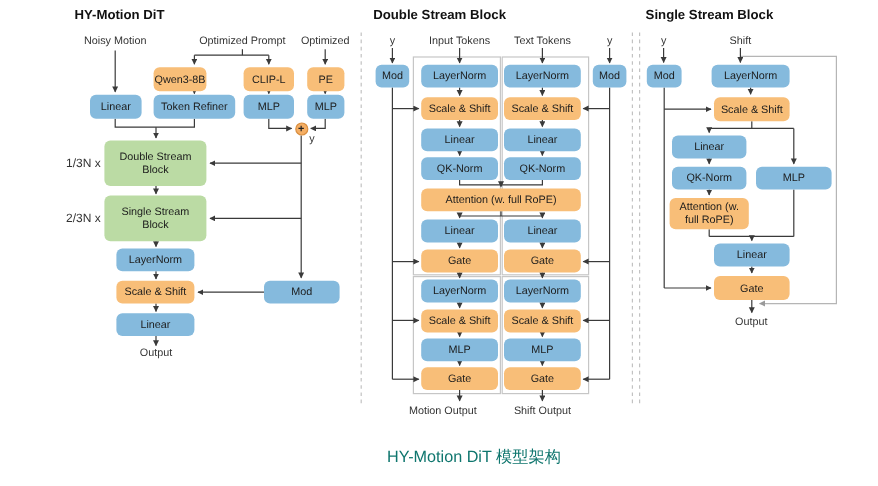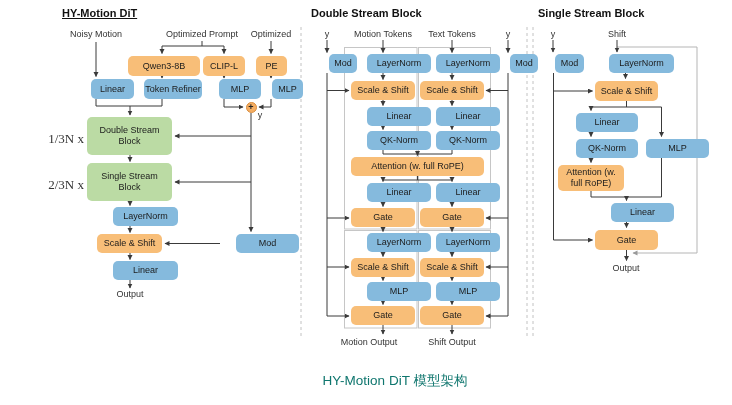--- a/index.html
+++ b/index.html
@@ -1,24 +1,24 @@
 <!DOCTYPE html>
 <html><head>
 <meta charset="utf-8">
 <style>
   html,body{margin:0;padding:0;background:#ffffff;}
   #stage{position:relative;width:732px;height:405px;background:#ffffff;overflow:hidden;
          font-family:"Liberation Sans", sans-serif;}
   .ttl{position:absolute;font-size:11px;font-weight:bold;color:#111;white-space:nowrap;}
   .lbl{position:absolute;font-size:9px;color:#333;white-space:nowrap;transform:translateX(-50%);}
-  .mult{position:absolute;font-size:13px;color:#333;white-space:nowrap;transform:translateX(-100%);font-family:Liberation Serif, serif;}
+  .mult{position:absolute;font-size:10px;color:#333;white-space:nowrap;transform:translateX(-100%);}
   .cap{position:absolute;font-size:13.5px;color:#0f766e;white-space:nowrap;transform:translateX(-50%);}
   .bx{position:absolute;display:flex;align-items:center;justify-content:center;
       border-radius:5px;font-size:9px;color:#1c1c1c;text-align:center;line-height:1.2;z-index:2;}
-  .blue{background:#85BADD;margin-left:16px;}
+  .blue{background:#85BADD;}
   .orange{background:#F8BE78;}
   .green{background:#BBDBA4;}
   .plus{position:absolute;width:11px;height:11px;border-radius:50%;background:#F5AE63;
         border:1px solid #D98E3F;display:flex;align-items:center;justify-content:center;
         font-size:9px;font-weight:bold;color:#222;z-index:3;box-sizing:border-box;}
   svg.wires{position:absolute;left:0;top:0;z-index:1;}
 </style>
 </head>
 <body>
 
@@ -132,52 +132,52 @@
       <line x1="591" y1="197" x2="661.5" y2="197"></line>
       <line x1="626.5" y1="197" x2="626.5" y2="200.5" marker-end="url(#ad)"></line>
       <line x1="626.5" y1="222" x2="626.5" y2="227.5" marker-end="url(#ad)"></line>
       <line x1="553.5" y1="73" x2="553.5" y2="240"></line>
       <line x1="553.5" y1="91" x2="592.5" y2="91" marker-end="url(#ad)"></line>
       <line x1="553.5" y1="240" x2="592.5" y2="240" marker-end="url(#ad)"></line>
       <line x1="626.5" y1="250" x2="626.5" y2="260.5" marker-end="url(#ad)"></line>
     </g>
   </svg>
 
-  <div class="ttl" style="left:62px;top:7px;text-decoration:underline;">HY-Motion DiT</div>
+  <div class="ttl" style="left:62px;top:7px;">HY-Motion DiT</div>
 
   <div class="lbl" style="left:96px;top:29px;">Noisy Motion</div>
   <div class="lbl" style="left:202px;top:29px;">Optimized Prompt</div>
   <div class="lbl" style="left:271px;top:29px;">Optimized</div>
 
-  <div class="bx orange" style="left:128px;top:56px;width:72px;height:20px;">Qwen3-8B</div>
+  <div class="bx orange" style="left:128px;top:56px;width:44px;height:20px;">Qwen3-8B</div>
   <div class="bx orange" style="left:203px;top:56px;width:42px;height:20px;">CLIP-L</div>
   <div class="bx orange" style="left:256px;top:56px;width:31px;height:20px;">PE</div>
   <div class="bx blue" style="left:75px;top:79px;width:43px;height:20px;">Linear</div>
-  <div class="bx blue" style="left:128px;top:79px;width:58px;height:20px;">Token Refiner</div>
+  <div class="bx blue" style="left:128px;top:79px;width:68px;height:20px;">Token Refiner</div>
   <div class="bx blue" style="left:203px;top:79px;width:42px;height:20px;">MLP</div>
   <div class="bx blue" style="left:256px;top:79px;width:31px;height:20px;">MLP</div>
 
   <div class="plus" style="left:245.5px;top:101.5px;">+</div>
   <div class="lbl" style="left:260px;top:110px;">y</div>
 
   <div class="bx green" style="left:87px;top:117px;width:85px;height:38px;padding:0 8px;box-sizing:border-box;">Double Stream Block</div>
   <div class="bx green" style="left:87px;top:163px;width:85px;height:38px;padding:0 8px;box-sizing:border-box;">Single Stream Block</div>
   <div class="mult" style="left:84px;top:131px;">1/3N x</div>
   <div class="mult" style="left:84px;top:177px;">2/3N x</div>
 
   <div class="bx blue" style="left:97px;top:207px;width:65px;height:19px;">LayerNorm</div>
   <div class="bx orange" style="left:97px;top:234px;width:65px;height:19px;">Scale &amp; Shift</div>
   <div class="bx blue" style="left:97px;top:261px;width:65px;height:19px;">Linear</div>
   <div class="bx blue" style="left:220px;top:234px;width:63px;height:19px;">Mod</div>
   <div class="lbl" style="left:130px;top:289px;">Output</div>
 
   <div class="ttl" style="left:311px;top:7px;">Double Stream Block</div>
 
   <div class="lbl" style="left:327px;top:29px;">y</div>
-  <div class="lbl" style="left:383px;top:29px;">Motion Tokens</div>
+  <div class="lbl" style="left:383px;top:29px;">Input Tokens</div>
   <div class="lbl" style="left:452px;top:29px;">Text Tokens</div>
   <div class="lbl" style="left:508px;top:29px;">y</div>
 
   <div class="bx blue" style="left:313px;top:54px;width:28px;height:19px;">Mod</div>
   <div class="bx blue" style="left:494px;top:54px;width:28px;height:19px;">Mod</div>
 
   <div class="bx blue" style="left:351px;top:54px;width:64px;height:19px;">LayerNorm</div>
   <div class="bx orange" style="left:351px;top:81px;width:64px;height:19px;">Scale &amp; Shift</div>
   <div class="bx blue" style="left:351px;top:107px;width:64px;height:19px;">Linear</div>
   <div class="bx blue" style="left:351px;top:131px;width:64px;height:19px;">QK-Norm</div>

